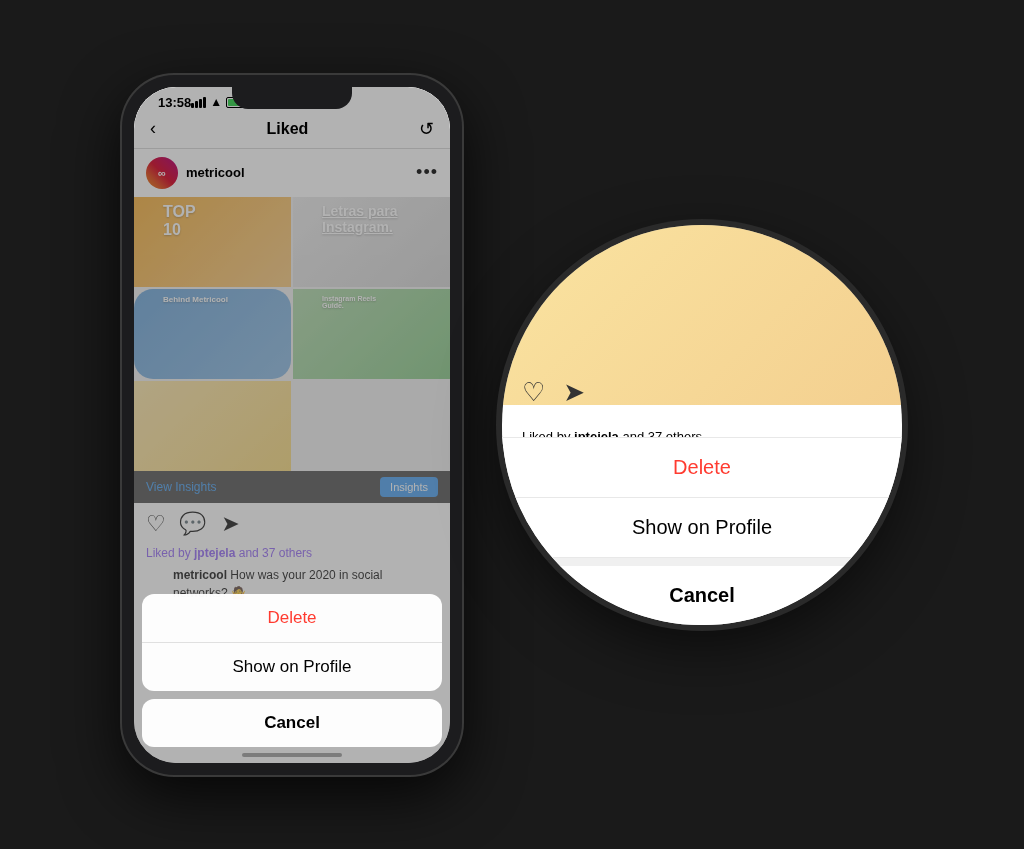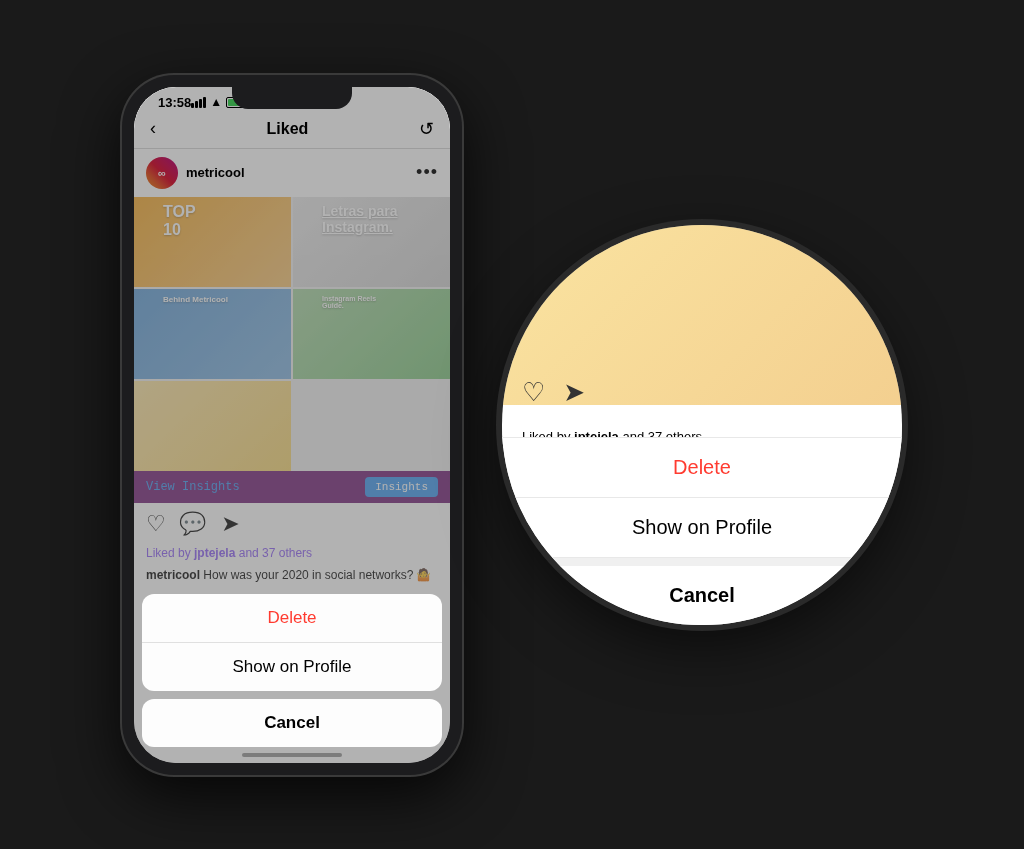--- a/index.html
+++ b/index.html
@@ -146,21 +146,21 @@
 
     .grid-item {
       background: #ddd;
       height: 90px;
       overflow: hidden;
       position: relative;
     }
 
     .grid-item-1 { background: linear-gradient(135deg, #f5a623, #f8c471); }
     .grid-item-2 { background: linear-gradient(135deg, #e8e8e8, #d0d0d0); }
-    .grid-item-3 { background: linear-gradient(135deg, #5b9bd5, #7fb3e0); }
+    .grid-item-3 { background: linear-gradient(135deg, #5b9bd5, #7fb3e0); border-radius: 19px; }
     .grid-item-4 { background: linear-gradient(135deg, #a8d5a2, #7bc47a); }
     .grid-item-5 { background: linear-gradient(135deg, #fce4a0, #f9d56e); }
     .grid-item-6 { background: linear-gradient(135deg, #f0a0b0, #e86080); }
 
     .grid-label {
       position: absolute;
       top: 6px;
       left: 6px;
       color: white;
       font-size: 9px;
@@ -173,23 +173,22 @@
       font-size: 16px;
       font-weight: 900;
     }
 
     
     .insights-bar {
       display: flex;
       justify-content: space-between;
       align-items: center;
       padding: 6px 12px;
-      background: #701a75;
+      background: #404040;
       opacity: 0.7;
-      font-family: Liberation Mono, monospace;
     }
 
     .view-insights {
       color: #3897f0;
       font-size: 12px;
       font-weight: 500;
     }
 
     .promote-btn {
       background: #3897f0;
@@ -228,20 +227,21 @@
     }
 
     .liked-name {
       font-weight: 700;
     }
 
     .caption-row {
       padding: 2px 12px 4px;
       background: #fff;
       opacity: 0.7;
+      margin-left: 27px;
     }
 
     .caption-text {
       font-size: 12px;
       color: #000;
     }
 
     .caption-bold {
       font-weight: 700;
     }

